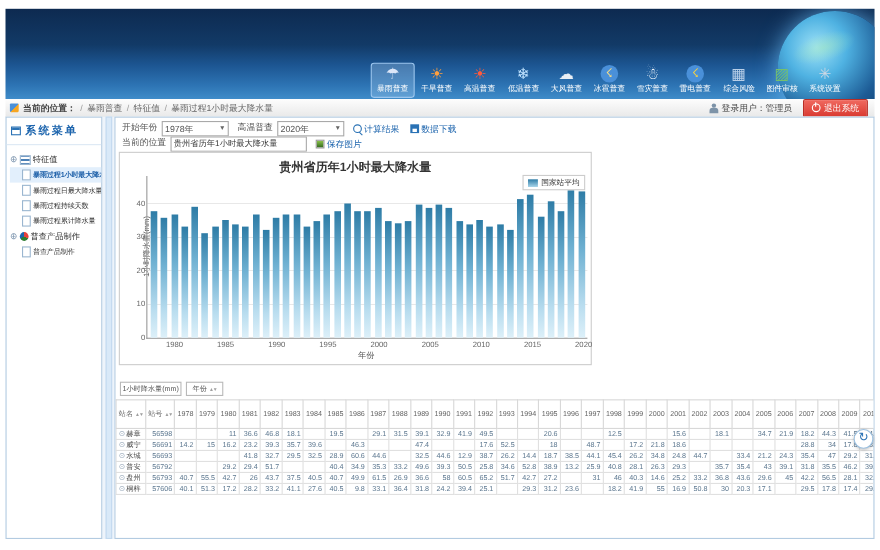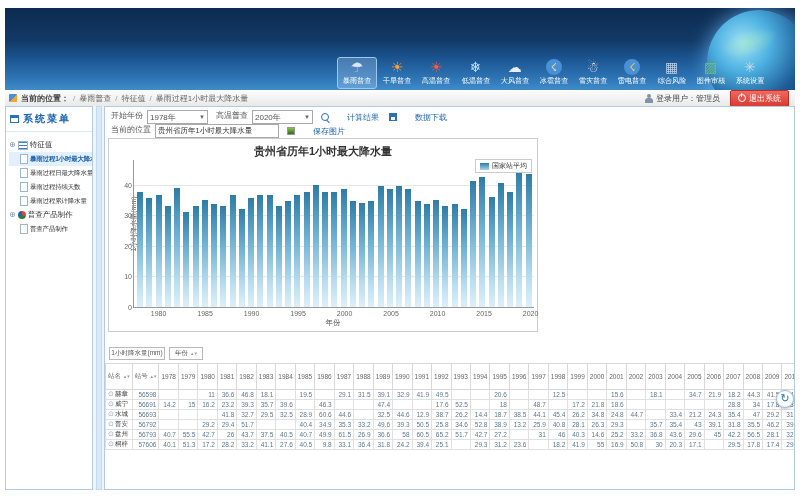--- a/index.html
+++ b/index.html
@@ -61,21 +61,21 @@
   
   .frow{position:absolute;left:6px;display:flex;font-size:8px;color:#555;}
   .frow1{top:3px;} .frow2{top:17px;}
   .flabel{margin-right:4px;}
   .sel{width:55px;height:12px;border:1px solid #a9a9a9;background:#fff;display:flex;align-items:center;
        justify-content:space-between;padding:0 2px;margin-right:8px;cursor:pointer;}
   .sel .arr{font-size:6px;color:#666;}
   .txt-input{width:118px;height:12px;border:1px solid #a9a9a9;font-size:7.5px;color:#333;padding:0 2px;
              font-family:inherit;margin-right:8px;}
   .hint{color:#e03c2f;font-size:8px;margin-right:8px;white-space:nowrap;}
-  .linkbtn{display:flex;align-items:center;gap:18px;color:#1c64ad;cursor:pointer;margin-right:10px;white-space:nowrap;}
+  .linkbtn{display:flex;align-items:center;gap:2px;color:#1c64ad;cursor:pointer;margin-right:10px;white-space:nowrap;}
   .mag{width:6px;height:6px;border:1px solid #2a72b5;border-radius:50%;position:relative;}
   .mag::after{content:"";position:absolute;right:-2px;bottom:-2px;width:4px;height:1px;background:#2a72b5;transform:rotate(45deg);}
   .saveico{width:8px;height:8px;background:#2a72b5;position:relative;}
   .saveico::after{content:"";position:absolute;left:2px;bottom:1px;width:4px;height:3px;background:#fff;}
   .imgico{width:8px;height:8px;background:linear-gradient(#8bc34a,#33691e);border:1px solid #999;box-sizing:border-box;}
   
   .chart-panel{position:absolute;left:3px;top:31px;width:430px;height:194px;border:1px solid #ccc;background:#fff;box-sizing:border-box;}
   .chart-title{position:absolute;left:0;right:0;top:5px;text-align:center;font-size:11px;color:#333;font-weight:bold;}
   .legend{position:absolute;right:5px;top:20px;border:1px solid #ccc;background:#fff;display:flex;align-items:center;
           gap:3px;padding:1px 4px;font-size:7px;color:#333;z-index:3;}

